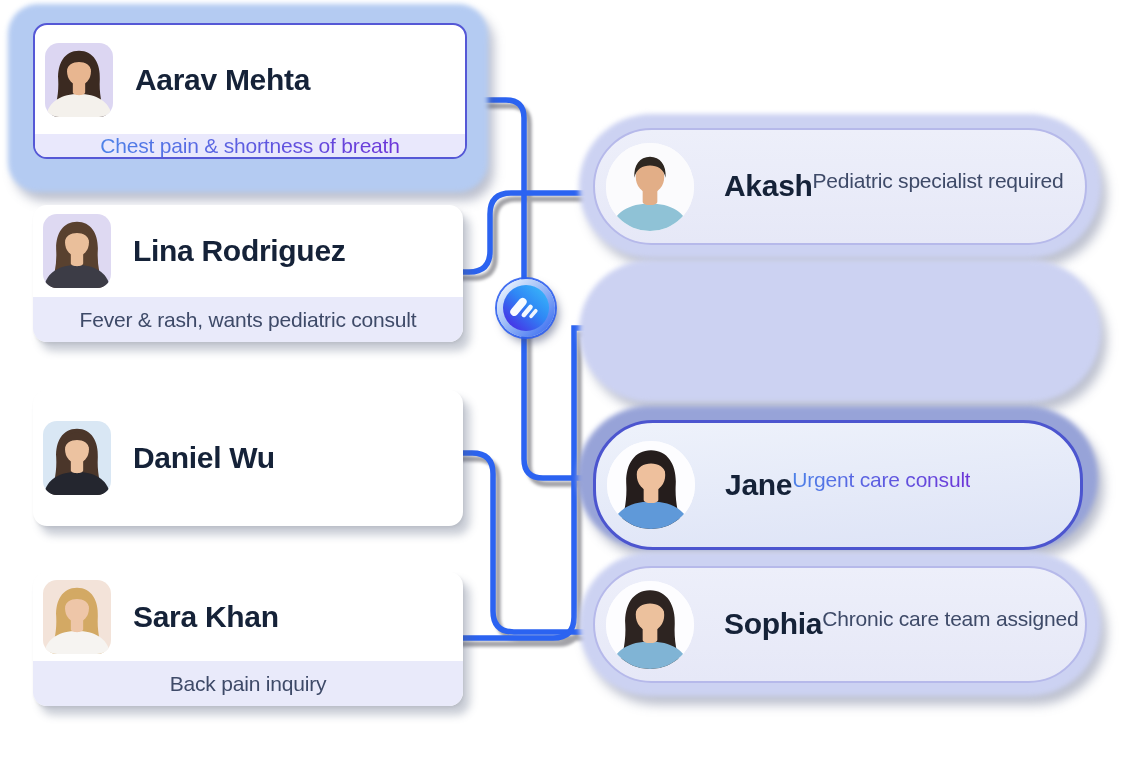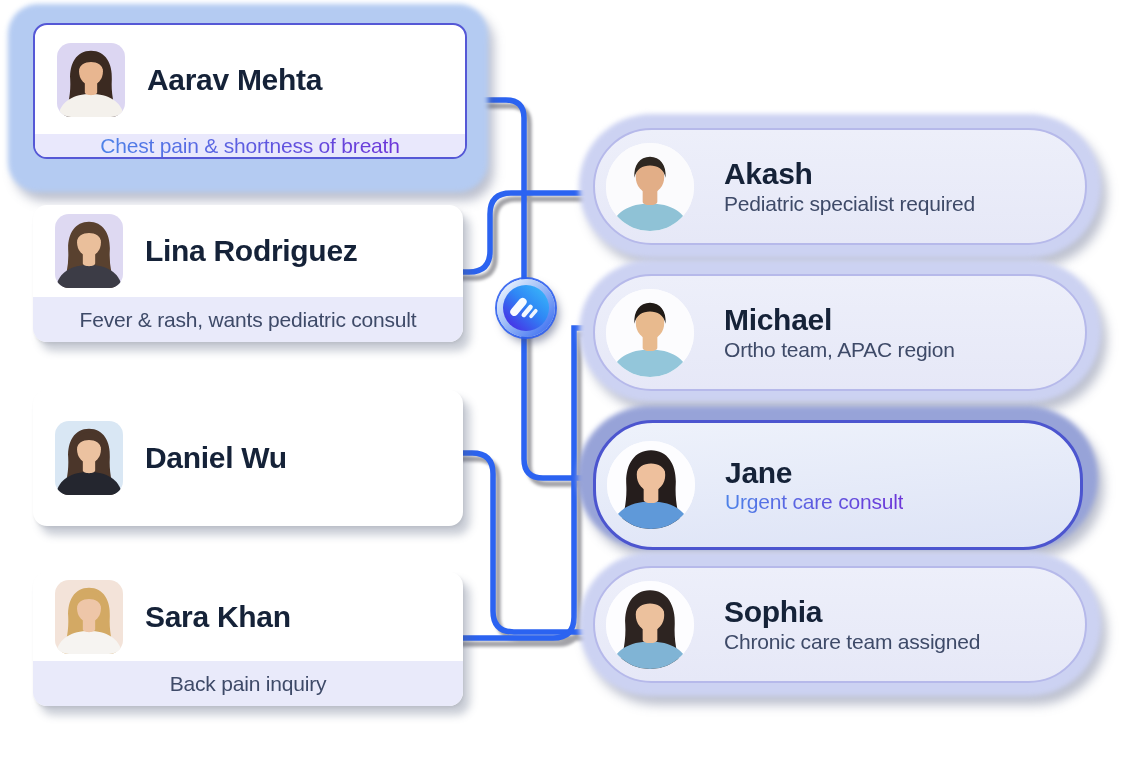--- a/index.html
+++ b/index.html
@@ -27,37 +27,37 @@
 
   
   .p-card{position:absolute;left:33px;width:430px;background:#fff;border-radius:14px;
           overflow:hidden;z-index:3;display:flex;flex-direction:column;
           box-shadow:7px 9px 9px rgba(85,95,125,.32),1px 2px 3px rgba(0,0,0,.08);}
   .p-card.highlighted{border:2.5px solid var(--hl-border);box-shadow:none;}
   .pos-p1{top:23px;height:132px;}
   .pos-p2{top:205px;height:137px;}
   .pos-p3{top:390px;height:136px;}
   .pos-p4{top:572px;height:134px;}
-  .p-top{flex:1;display:flex;align-items:center;padding-left:22px;}
+  .p-top{flex:1;display:flex;align-items:center;padding-left:10px;}
   .p-av{width:68px;height:74px;border-radius:14px;overflow:hidden;flex:0 0 auto;}
   .p-name{margin-left:22px;font-size:30px;font-weight:bold;color:var(--name);letter-spacing:-.3px;}
   .p-strip{height:45px;flex:0 0 auto;background:var(--strip);display:flex;align-items:center;justify-content:center;
            font-size:21px;color:var(--note);letter-spacing:-.2px;}
   .highlighted .p-strip{height:23px;background:var(--strip-hl);}
 
   
   .s-card{position:absolute;left:593px;width:494px;height:117px;border-radius:60px;
           background:linear-gradient(180deg,#edeffa 0%,#e6e8f7 100%);
           border:2px solid var(--right-border);z-index:3;display:flex;align-items:center;box-sizing:border-box;}
   .pos-s1{top:128px;} .pos-s2{top:274px;}
   .pos-s3{top:420px;height:130px;width:490px;border:3px solid var(--jane-border);
           background:linear-gradient(175deg,#eef2fb 0%,#dde3f6 100%);}
   .pos-s4{top:566px;}
   .s-av{width:88px;height:88px;border-radius:50%;overflow:hidden;margin-left:11px;flex:0 0 auto;background:#fdfdff;}
-  .s-text{margin-left:30px;display:flex;flex-direction:column;align-items:flex-start;}
+  .s-text{margin-left:30px;display:flex;align-items:flex-start;}
   .s-name{font-size:30px;font-weight:bold;color:var(--name);line-height:1.15;letter-spacing:-.3px;}
   .s-note{font-size:21px;color:var(--note);letter-spacing:-.2px;}
 
   
   .grad-text{color:#6046d9;}
   @supports (-webkit-background-clip: text){
     .grad-text{background:linear-gradient(90deg,var(--grad-a),var(--grad-b));
                -webkit-background-clip:text;background-clip:text;color:transparent;}
   }
 
@@ -160,31 +160,20 @@
       <svg class="av-svg" viewBox="0 0 96 96" preserveAspectRatio="xMidYMid slice">
           <use href="#person-bust"></use>
         </svg>
     </div>
     <div class="s-text">
       <div class="s-name">Akash</div>
       <div class="s-note">Pediatric specialist required</div>
     </div>
   </div>
 
-  <div class="s-card pos-s2">
-    <div class="s-av" style="--av-bg:#fcfcfe;--av-hair:#211b17;--av-skin:#e8ba8e;--av-shirt:#93c6da">
-      <svg class="av-svg" viewBox="0 0 96 96" preserveAspectRatio="xMidYMid slice">
-          <use href="#person-bust"></use>
-        </svg>
-    </div>
-    <div class="s-text">
-      <div class="s-name">Michael</div>
-      <div class="s-note">Ortho team, APAC region</div>
-    </div>
-  </div>
 
   <div class="s-card pos-s3">
     <div class="s-av" style="--av-bg:#fdfdff;--av-hair:#251d1c;--av-hairlong:#251d1c;--av-skin:#eec09d;--av-shirt:#5f99d9">
       <svg class="av-svg" viewBox="0 0 96 96" preserveAspectRatio="xMidYMid slice">
           <use href="#person-bust"></use>
         </svg>
     </div>
     <div class="s-text">
       <div class="s-name">Jane</div>
       <div class="s-note"><span class="grad-text">Urgent care consult</span></div>

